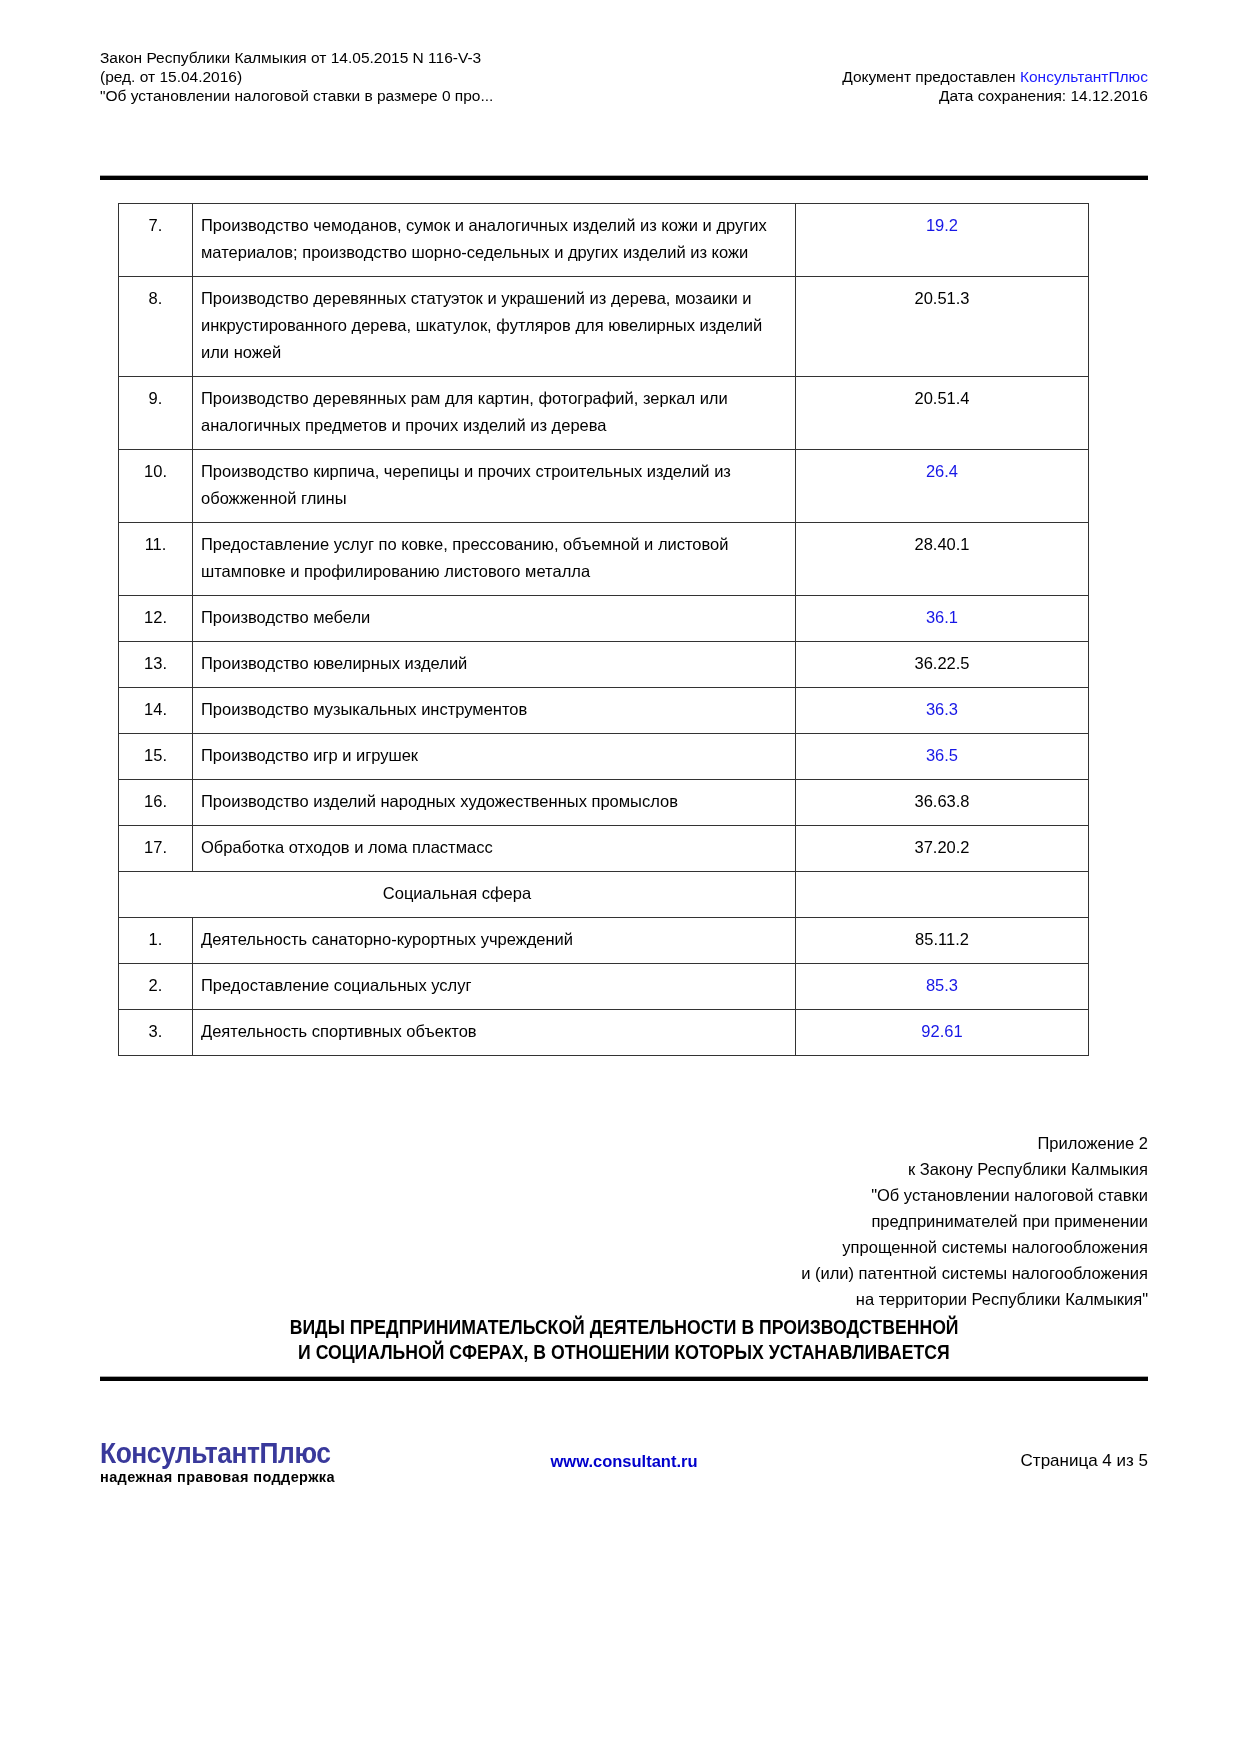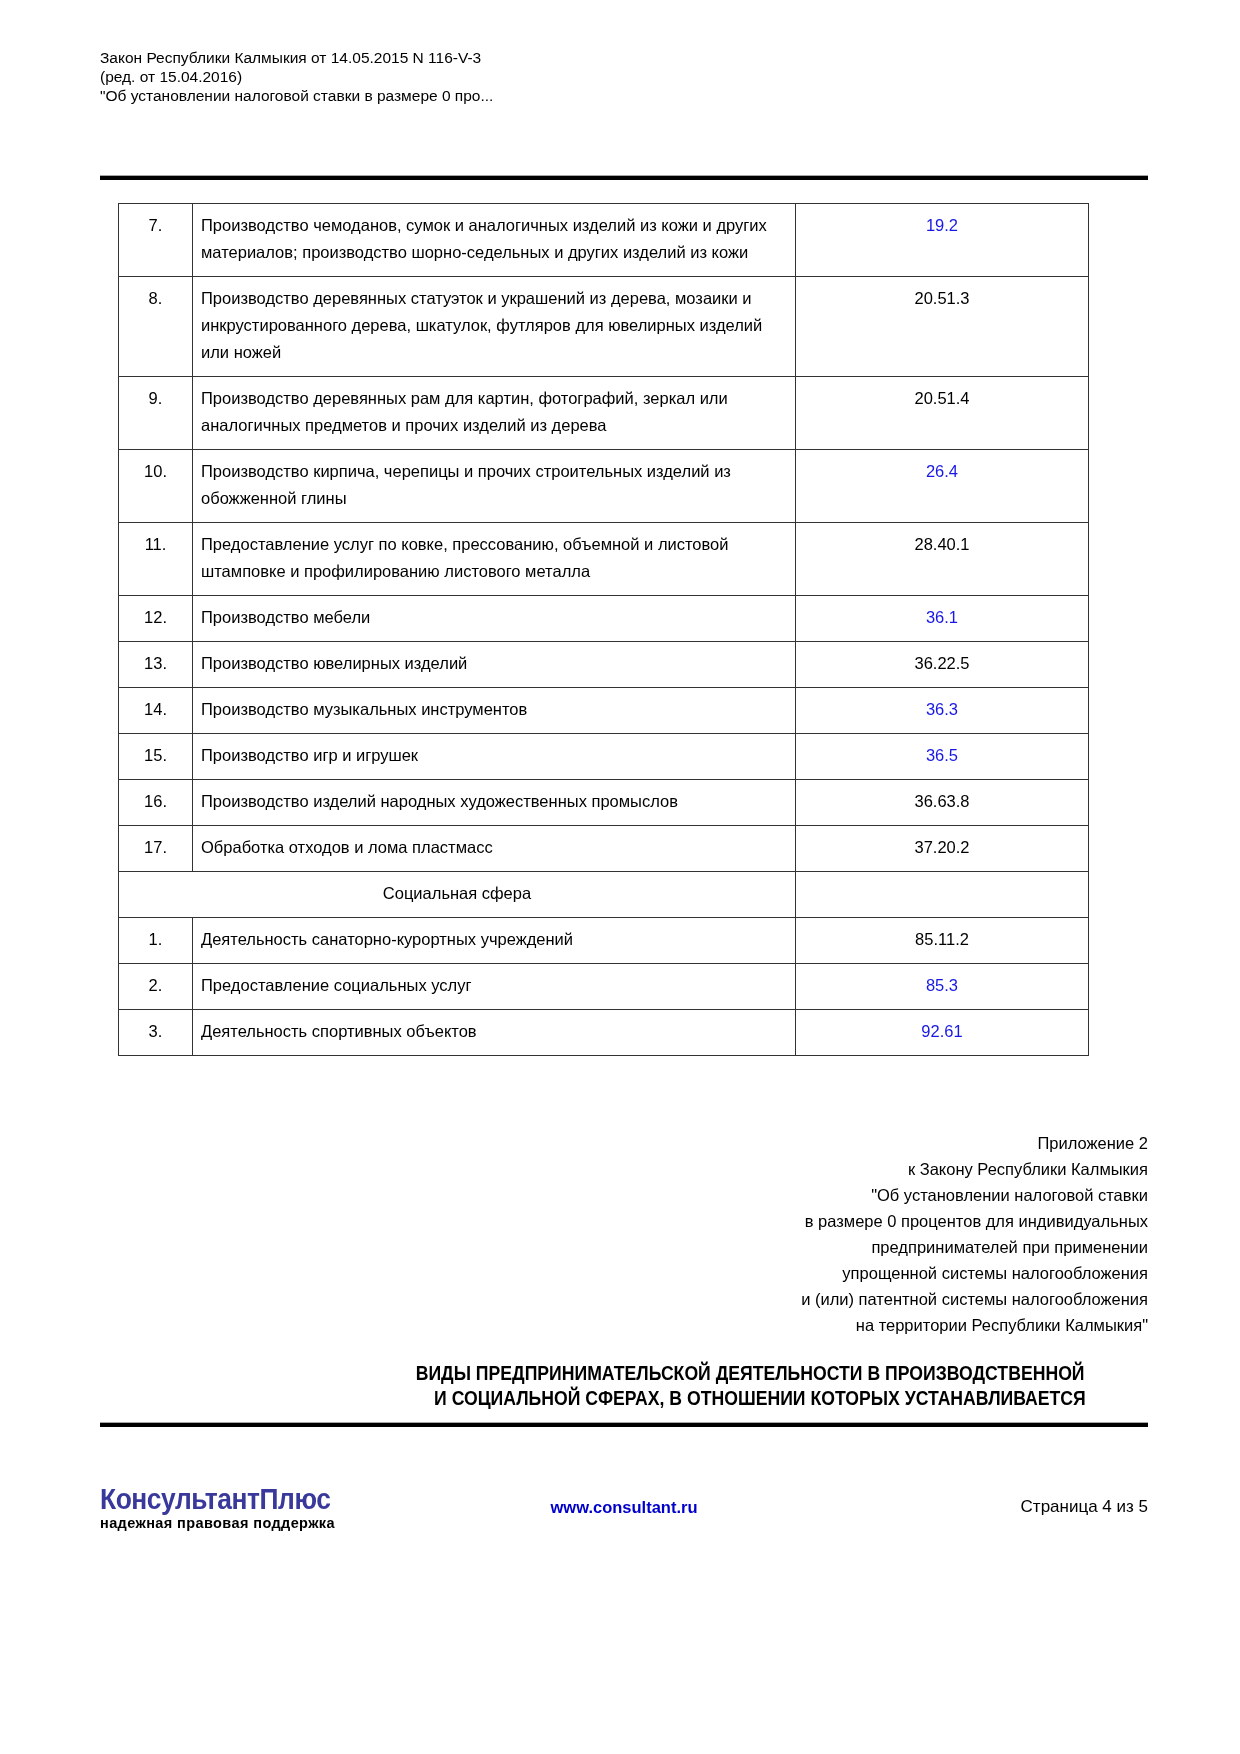--- a/index.html
+++ b/index.html
@@ -21,21 +21,21 @@
   td.num  { text-align:center; padding:8px 2px 10px; }
   td.name { padding:8px 28px 10px 8px; }
   td.code { text-align:center; padding:8px 2px 10px; }
   td.section { text-align:center; padding:8px 18px 10px; }
   .link { color:var(--link-blue,#1717e6); }
 
   
   .appendix { margin-top:74px; text-align:right; font-size:16.5px; line-height:26px; }
 
   
-  .doc-heading { margin-top:22px; text-align:right; }
+  .doc-heading { margin-top:2px; text-align:center; }
   .doc-heading .squeeze { display:inline-block; white-space:nowrap;
     transform:scaleX(0.84); transform-origin:50% 50%;
     font-weight:bold; font-size:21px; line-height:25px; }
 
   .thick-rule.bottom { margin-top:12px; }
 
   
   .footer { margin-top:56px; display:flex; align-items:center; }
   .f-left { width:330px; }
   .logo { color:var(--logo-blue,#39399b); font-weight:bold; font-size:30px; line-height:32px;
@@ -48,20 +48,24 @@
 </head>
 <body>
 
 <div class="page">
 
   <div class="hdr">
     <div class="hdr-left">
       <div>Закон Республики Калмыкия от 14.05.2015 N 116-V-3</div>
       <div>(ред. от 15.04.2016)</div>
       <div>"Об установлении налоговой ставки в размере 0 про...</div>
+    </div>
+    <div class="hdr-right">
+      <div><span>Документ предоставлен </span><span class="hdr-link">КонсультантПлюс</span></div>
+      <div>Дата сохранения: 14.12.2016</div>
     </div>
   </div>
 
   <div class="thick-rule"></div>
 
   <table class="okved">
     <colgroup>
         <col style="width:74px">
         <col style="width:603px">
         <col style="width:293px">
@@ -141,21 +145,20 @@
         <td class="name">Деятельность спортивных объектов</td>
         <td class="code link">92.61</td>
       </tr>
     </tbody>
   </table>
 
   <div class="appendix">
     <div>Приложение 2</div>
     <div>к Закону Республики Калмыкия</div>
     <div>"Об установлении налоговой ставки</div>
-    <div>в размере 0 процентов для индивидуальных</div>
     <div>предпринимателей при применении</div>
     <div>упрощенной системы налогообложения</div>
     <div>и (или) патентной системы налогообложения</div>
     <div>на территории Республики Калмыкия"</div>
   </div>
 
   <div class="doc-heading">
     <div><span class="squeeze">ВИДЫ ПРЕДПРИНИМАТЕЛЬСКОЙ ДЕЯТЕЛЬНОСТИ В ПРОИЗВОДСТВЕННОЙ</span></div>
     <div><span class="squeeze">И СОЦИАЛЬНОЙ СФЕРАХ, В ОТНОШЕНИИ КОТОРЫХ УСТАНАВЛИВАЕТСЯ</span></div>
   </div>

